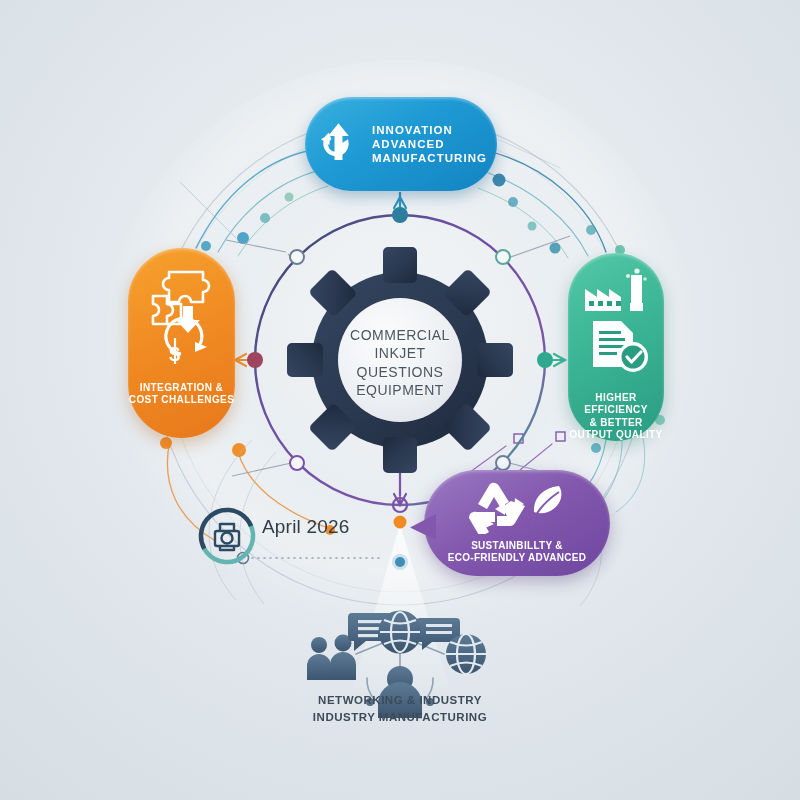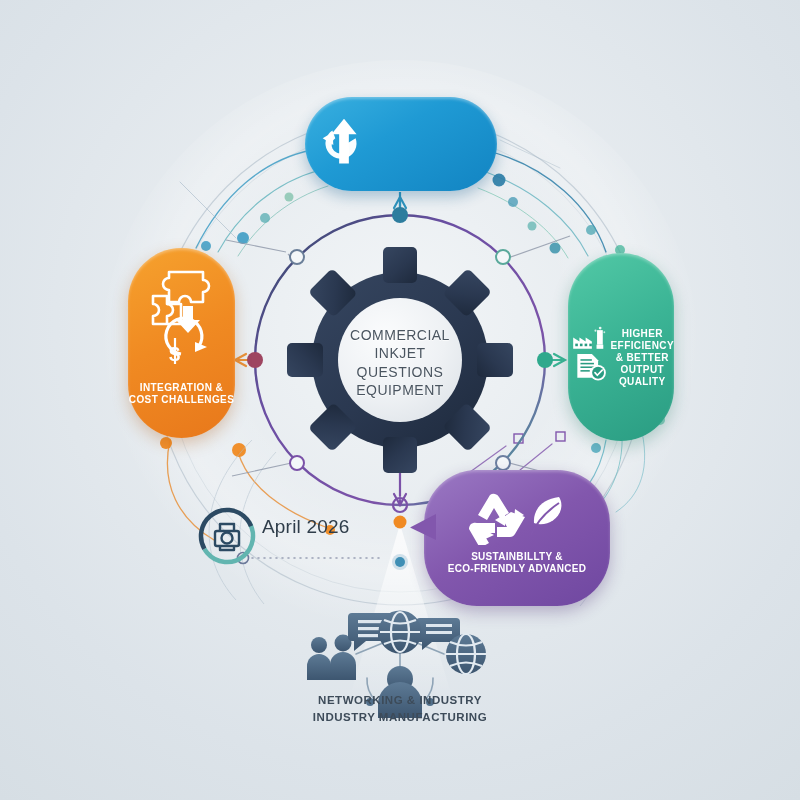--- a/index.html
+++ b/index.html
@@ -61,40 +61,40 @@
     padding-top:16px;
     text-align:center;
   }
   #cap-integration .glow{
     background:radial-gradient(closest-side,rgba(255,236,200,.95),rgba(255,255,255,0) 70%);
   }
   #cap-integration .cap-text{font-size:10px;letter-spacing:.04em;margin-top:6px;}
 
   
   #cap-efficiency{
-    left:568px;top:253px;width:106px;height:188px;
+    left:568px;top:253px;width:96px;height:188px;
     border-radius:53px;
     background:linear-gradient(150deg,#52c9a6 0%,#3bb495 46%,#2a9c82 100%);
     box-shadow:0 6px 16px rgba(20,110,90,.28), inset 0 2px 3px rgba(255,255,255,.30);
-    flex-direction:row;justify-content:space-between;
+    flex-direction:column;justify-content:space-between;
     padding-top:14px;
   }
   #cap-efficiency .glow{
     background:radial-gradient(closest-side,rgba(228,250,243,.9),rgba(255,255,255,0) 70%);
   }
   #cap-efficiency .cap-text{font-size:10px;letter-spacing:.04em;margin-top:8px;}
 
   
   #cap-sustainability{
-    left:424px;top:470px;width:186px;height:136px;
+    left:424px;top:470px;width:186px;height:106px;
     border-radius:53px;
     background:linear-gradient(150deg,#9b79c4 0%,#8257ad 48%,#6f47a0 100%);
     box-shadow:0 6px 16px rgba(70,35,110,.30), inset 0 2px 3px rgba(255,255,255,.26);
     flex-direction:column;justify-content:flex-start;
-    padding-top:23px;
+    padding-top:12px;
   }
   #cap-sustainability .glow{
     background:radial-gradient(closest-side,rgba(240,232,250,.9),rgba(255,255,255,0) 70%);
   }
   #cap-sustainability .cap-text{font-size:10px;letter-spacing:.03em;margin-top:6px;}
   #cap-sustainability .tail{
     position:absolute;left:-14px;top:44px;width:26px;height:26px;
     background:#8257ad;border-radius:4px 0 0 14px;
     transform:rotate(0deg);
     clip-path:polygon(0% 52%,100% 0%,100% 100%);
@@ -283,20 +283,25 @@
 
   <div class="capsule" id="cap-innovation">
     <span class="glow"></span>
     <svg width="62" height="62" viewBox="0 0 64 64">
       <g fill="#ffffff">
         <path d="M32 6 L45 22 H37 V52 H27 V22 H19 Z"></path>
         <path d="M44 26 a16 16 0 1 1 -24 -8 l3 8 a8.5 8.5 0 1 0 13 5 z" opacity="0.98"></path>
         <path d="M20 20 L10 26 L21 33 Z"></path>
       </g>
     </svg>
+    <span class="cap-text">
+      <span>INNOVATION</span><br>
+      <span>ADVANCED</span><br>
+      <span>MANUFACTURING</span>
+    </span>
   </div>
 
   <div class="capsule" id="cap-integration">
     <span class="glow"></span>
     <svg width="86" height="112" viewBox="0 0 86 112">
       <g fill="none" stroke="#ffffff" stroke-width="2.6" stroke-linejoin="round">
         <path d="M44 8 h20 a0 0 0 0 1 0 0 v8 a6 6 0 0 1 0 12 v10 h-12 a6 6 0 0 0 -12 0 h-10 v-12 a6 6 0 0 1 0 -12 v-6 h14 z"></path>
         <path d="M14 32 h14 v8 a6 6 0 0 1 0 12 v8 h-14 v-8 a6 6 0 0 0 0 -12 z"></path>
         <path d="M28 40 h14 v20 h-14"></path>
       </g>

